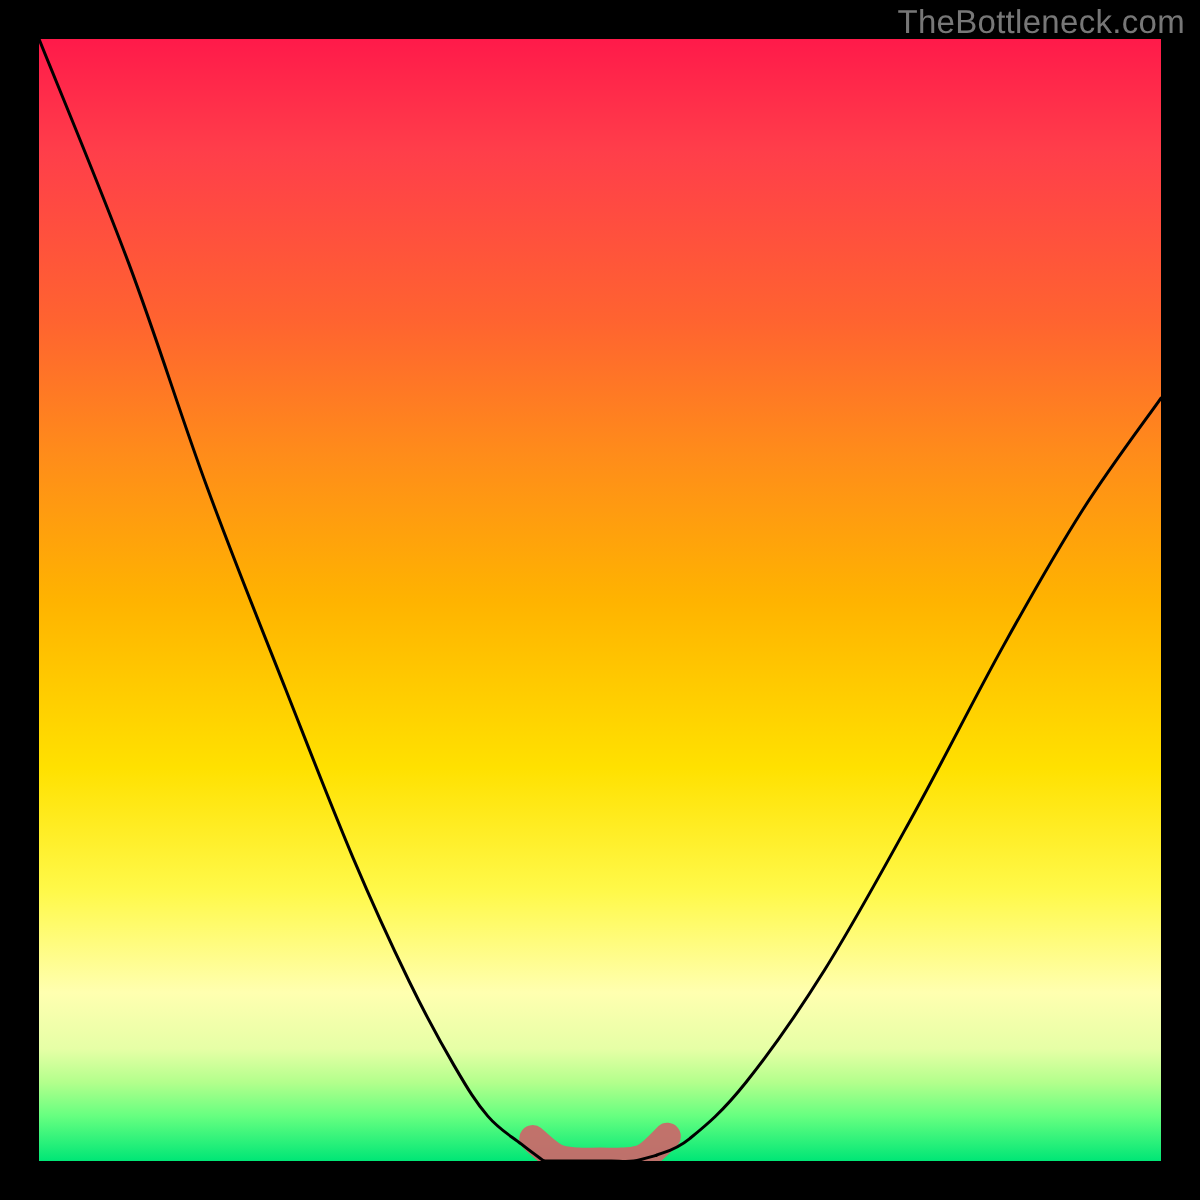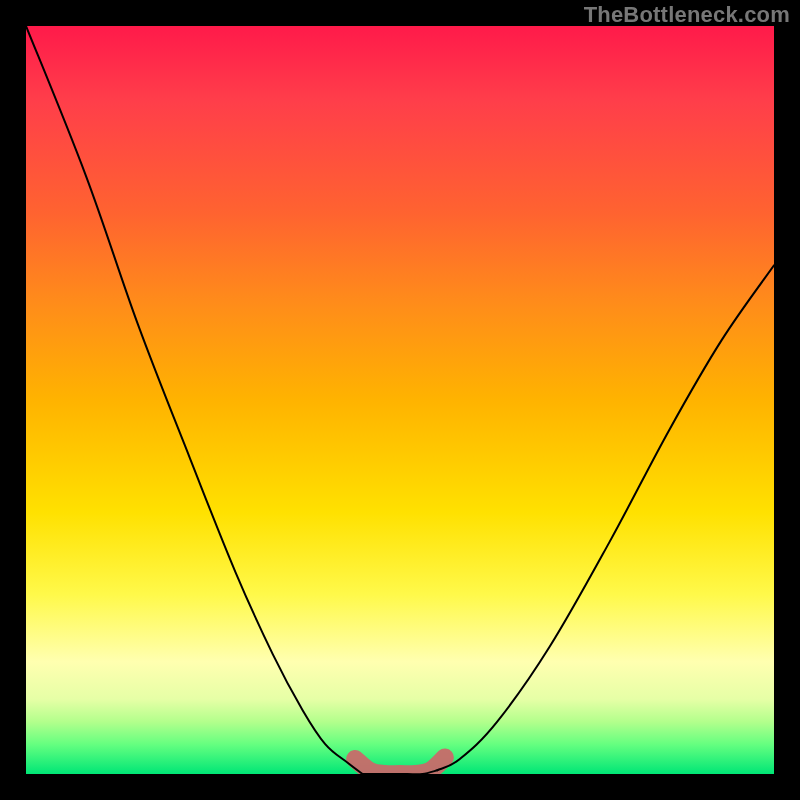--- a/index.html
+++ b/index.html
@@ -48,21 +48,21 @@
       #66ff80 96%,
       #00e676 100%
     );
   }
   .watermark {
     position: absolute;
     top: 2px;
     right: 10px;
     color: #777;
     font-size: 22px;
-    font-weight: 700;
+    font-weight: 400;
     letter-spacing: 0.2px;
     z-index: 5;
   }
   svg.curves {
     position: absolute;
     top: 0;
     left: 0;
     width: 100%;
     height: 100%;
   }

